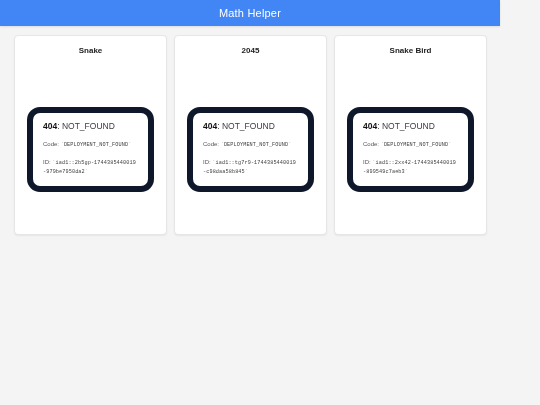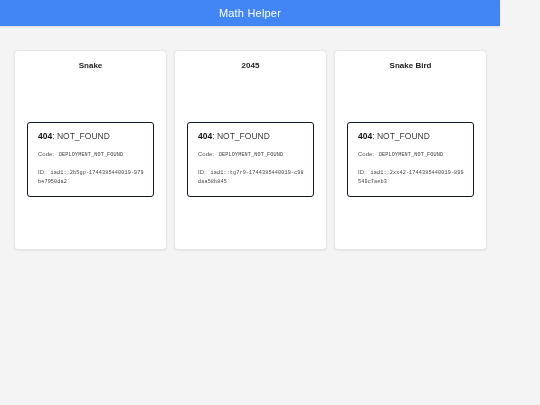--- a/index.html
+++ b/index.html
@@ -34,21 +34,21 @@
     font-size: 11px;
     font-weight: 400;
     letter-spacing: 0.2px;
     line-height: 1;
   }
 
   
   .card-grid {
     display: flex;
     gap: 7px;
-    padding: 24px 13px 0 14px;
+    padding: 9px 13px 0 14px;
     box-sizing: border-box;
     align-items: stretch;
   }
   .game-card {
     flex: 1 1 0;
     min-width: 0;
     background: #ffffff;
     border: 1px solid #e6e6e6;
     border-radius: 4px;
     box-shadow: 0 1px 2px rgba(0,0,0,0.06);
@@ -69,22 +69,22 @@
     margin: 2px 0 0 0;
   }
 
   
   .error-frame {
     position: absolute;
     left: 12px;
     right: 12px;
     top: 71px;
     background: #ffffff;
-    border: 1px solid #0f172a;
-    border-radius: 3px;
+    border: 6px solid #0f172a;
+    border-radius: 13px;
     padding: 9px 9px 9px 10px;
     box-sizing: border-box;
   }
   .error-status {
     font-size: 8.5px;
     color: #3c3c3c;
     line-height: 1.1;
     margin-bottom: 9px;
     white-space: nowrap;
   }

